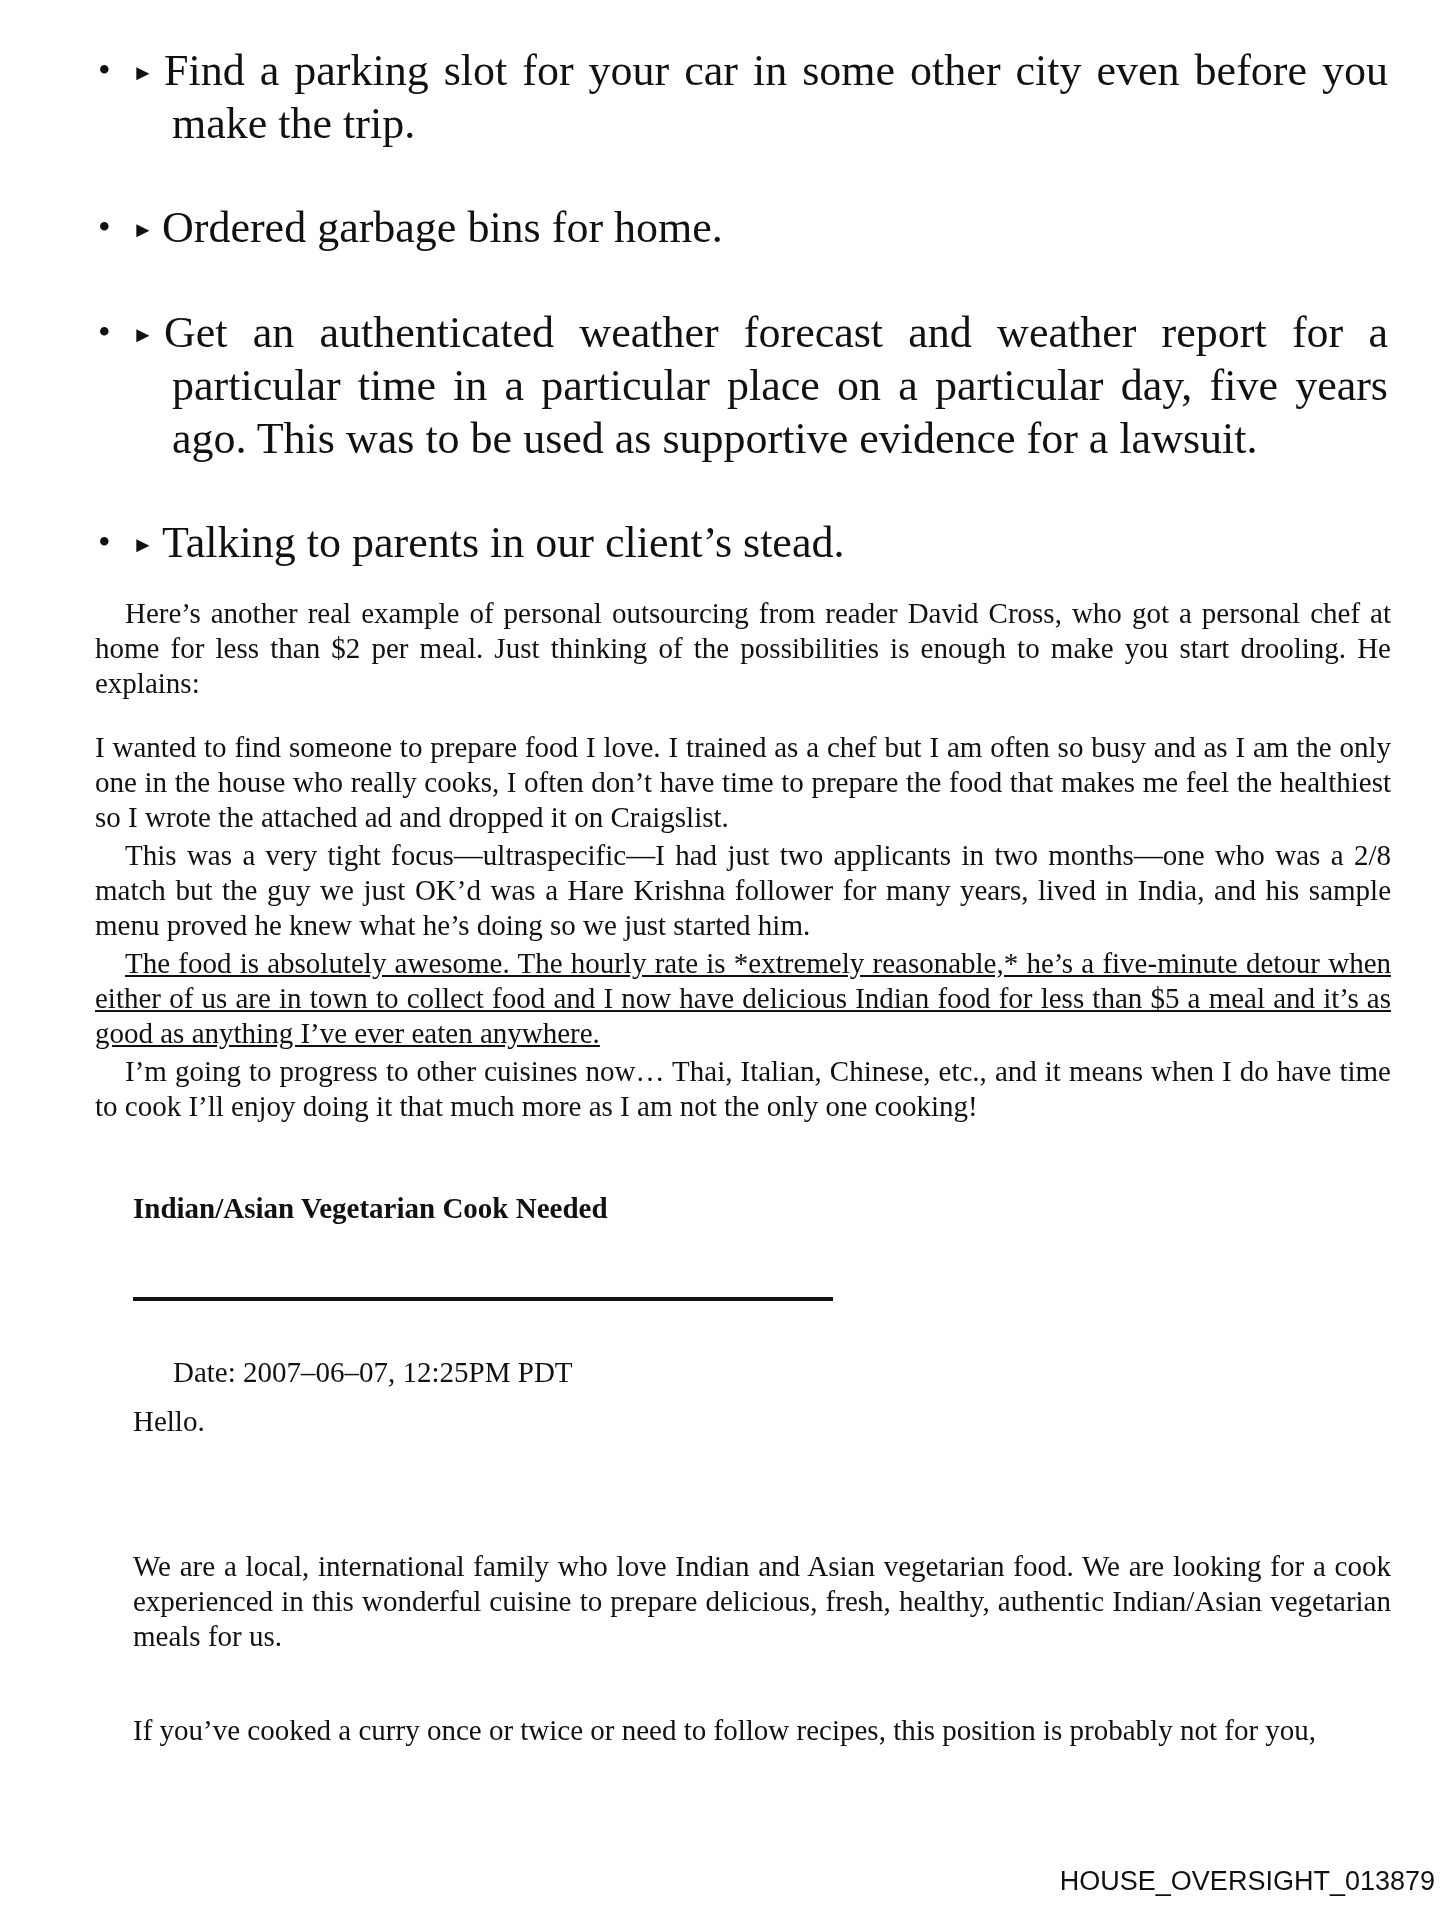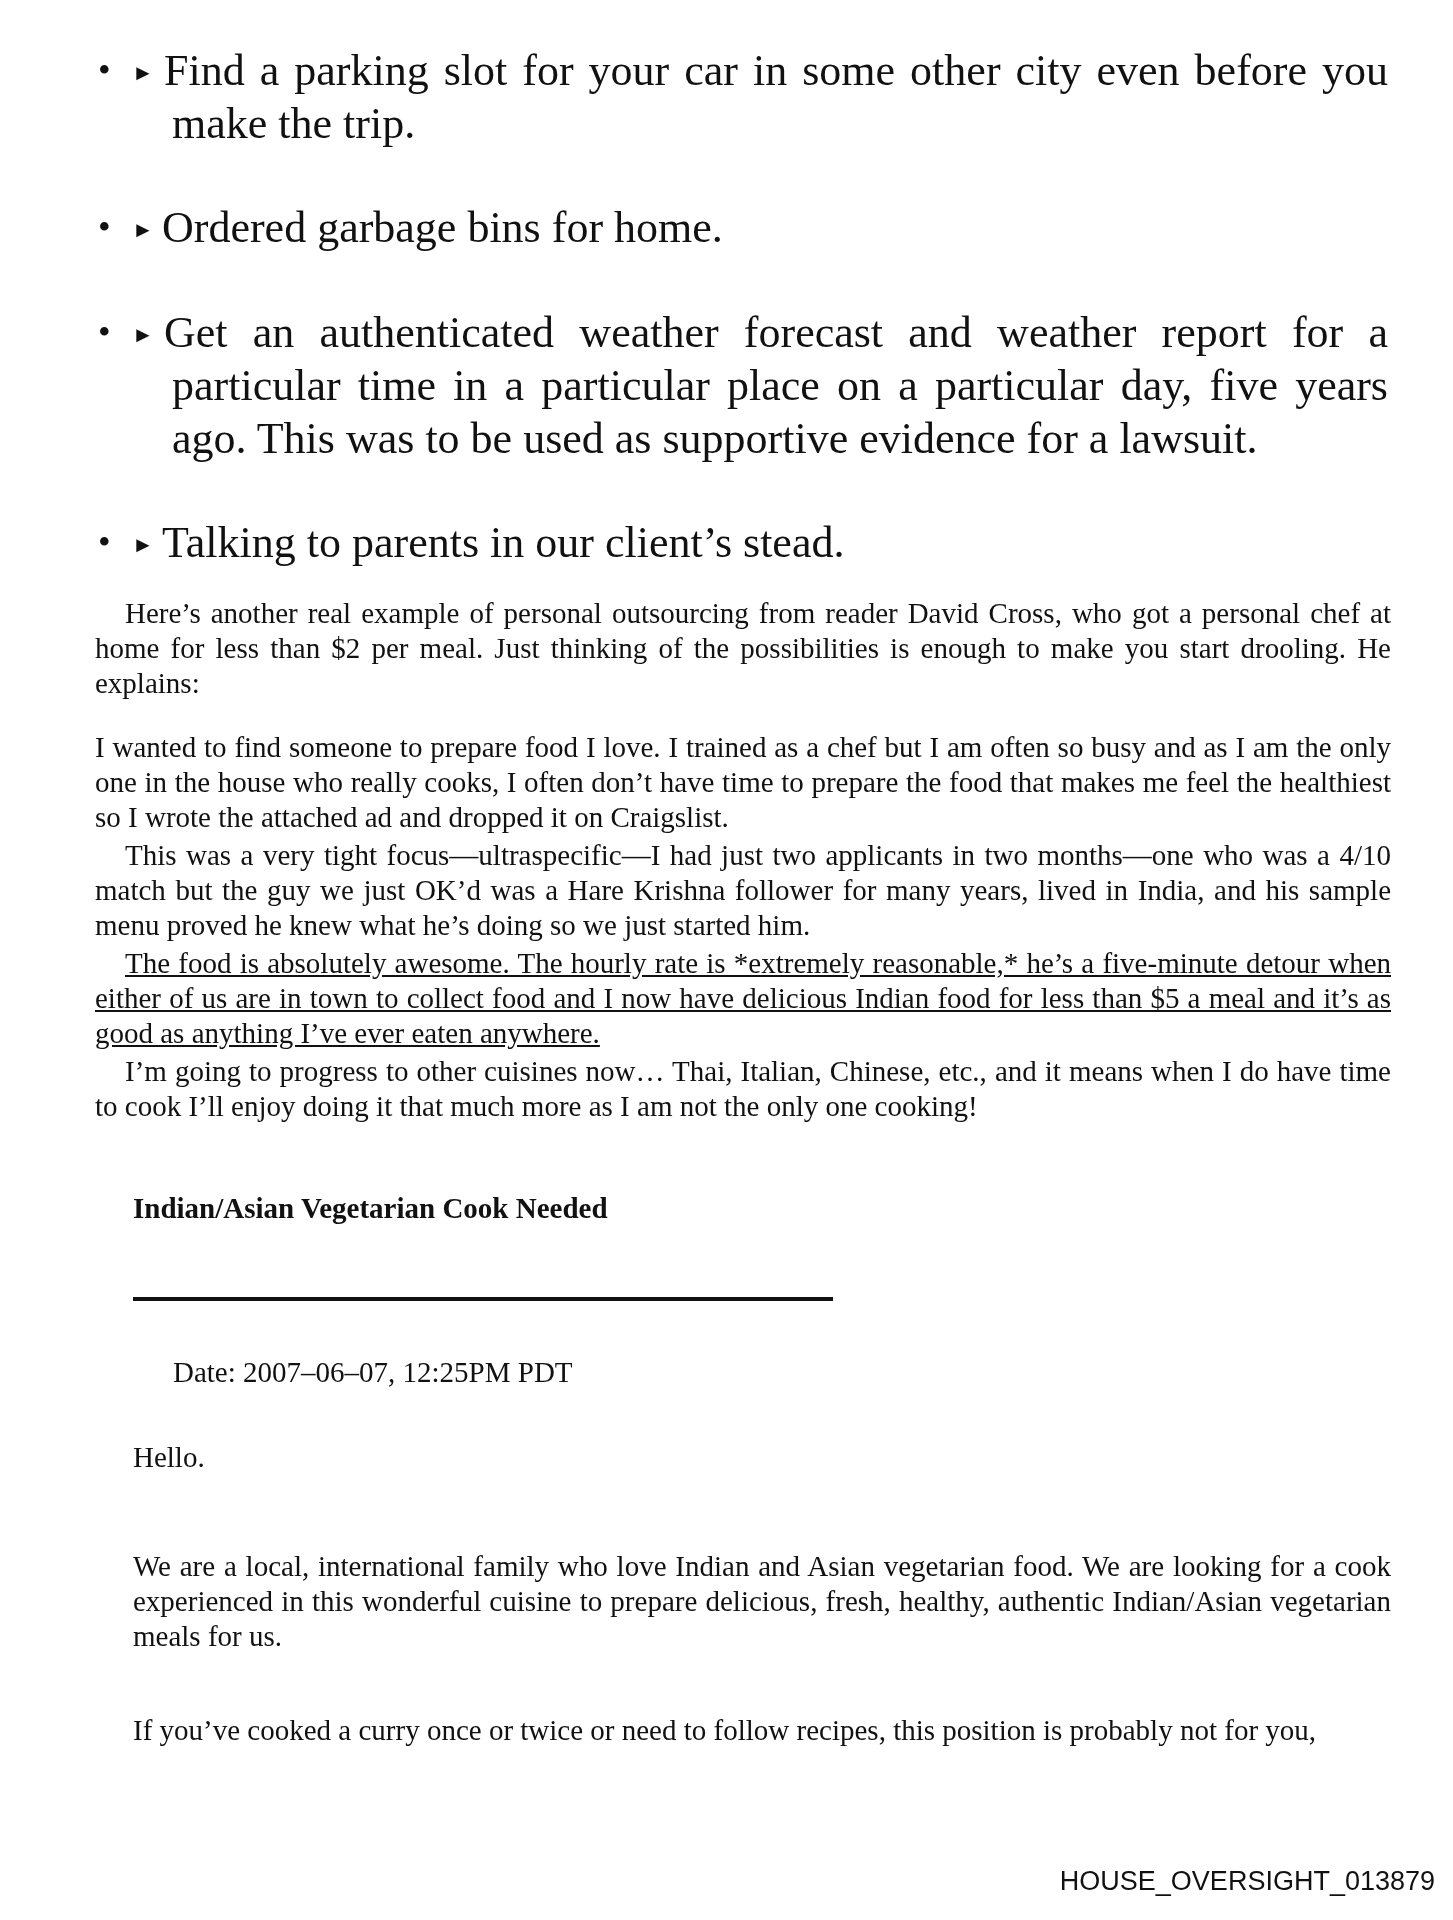--- a/index.html
+++ b/index.html
@@ -39,24 +39,24 @@
 
 <div class="bullet-item" style="top:516px;">
   <span class="dot">•</span>
   <span class="arrow">►</span>
   <span class="text">Talking to parents in our client’s stead.</span>
 </div>
 
 <p class="para indent" style="top:596px; margin:0;">Here’s another real example of personal outsourcing from reader David Cross, who got a personal chef at home for less than $2 per meal. Just thinking of the possibilities is enough to make you start drooling. He explains:</p>
 
 <p class="para" style="top:730px; margin:0;">I wanted to find someone to prepare food I love. I trained as a chef but I am often so busy and as I am the only one in the house who really cooks, I often don’t have time to prepare the food that makes me feel the healthiest so I wrote the attached ad and dropped it on Craigslist.</p>
-<p class="para indent" style="top:838px; margin:0;">This was a very tight focus—ultraspecific—I had just two applicants in two months—one who was a 4/10 match but the guy we just OK’d was a Hare Krishna follower for many years, lived in India, and his sample menu proved he knew what he’s doing so we just started him.</p>
+<p class="para indent" style="top:838px; margin:0;">This was a very tight focus—ultraspecific—I had just two applicants in two months—one who was a 2/8 match but the guy we just OK’d was a Hare Krishna follower for many years, lived in India, and his sample menu proved he knew what he’s doing so we just started him.</p>
 <p class="para indent" style="top:946px; margin:0;text-decoration:underline;">The food is absolutely awesome. The hourly rate is *extremely reasonable,* he’s a five-minute detour when either of us are in town to collect food and I now have delicious Indian food for less than $5 a meal and it’s as good as anything I’ve ever eaten anywhere.</p>
 <p class="para indent" style="top:1054px; margin:0;">I’m going to progress to other cuisines now… Thai, Italian, Chinese, etc., and it means when I do have time to cook I’ll enjoy doing it that much more as I am not the only one cooking!</p>
 
 <div class="ad ad-title" style="top:1191px;">Indian/Asian Vegetarian Cook Needed</div>
 <div class="rule"></div>
 <div class="ad" style="top:1355px;margin-left:40px;">Date: 2007–06–07, 12:25PM PDT</div>
-<div class="ad" style="top:1440px;">Hello.</div>
+<div class="ad" style="top:1404px;">Hello.</div>
 <p class="ad" style="top:1549px; margin:0;">We are a local, international family who love Indian and Asian vegetarian food. We are looking for a cook experienced in this wonderful cuisine to prepare delicious, fresh, healthy, authentic Indian/Asian vegetarian meals for us.</p>
 <p class="ad" style="top:1713px; margin:0;">If you’ve cooked a curry once or twice or need to follow recipes, this position is probably not for you,</p>
 
 <div class="footer">HOUSE_OVERSIGHT_013879</div>
 
 </body></html>

